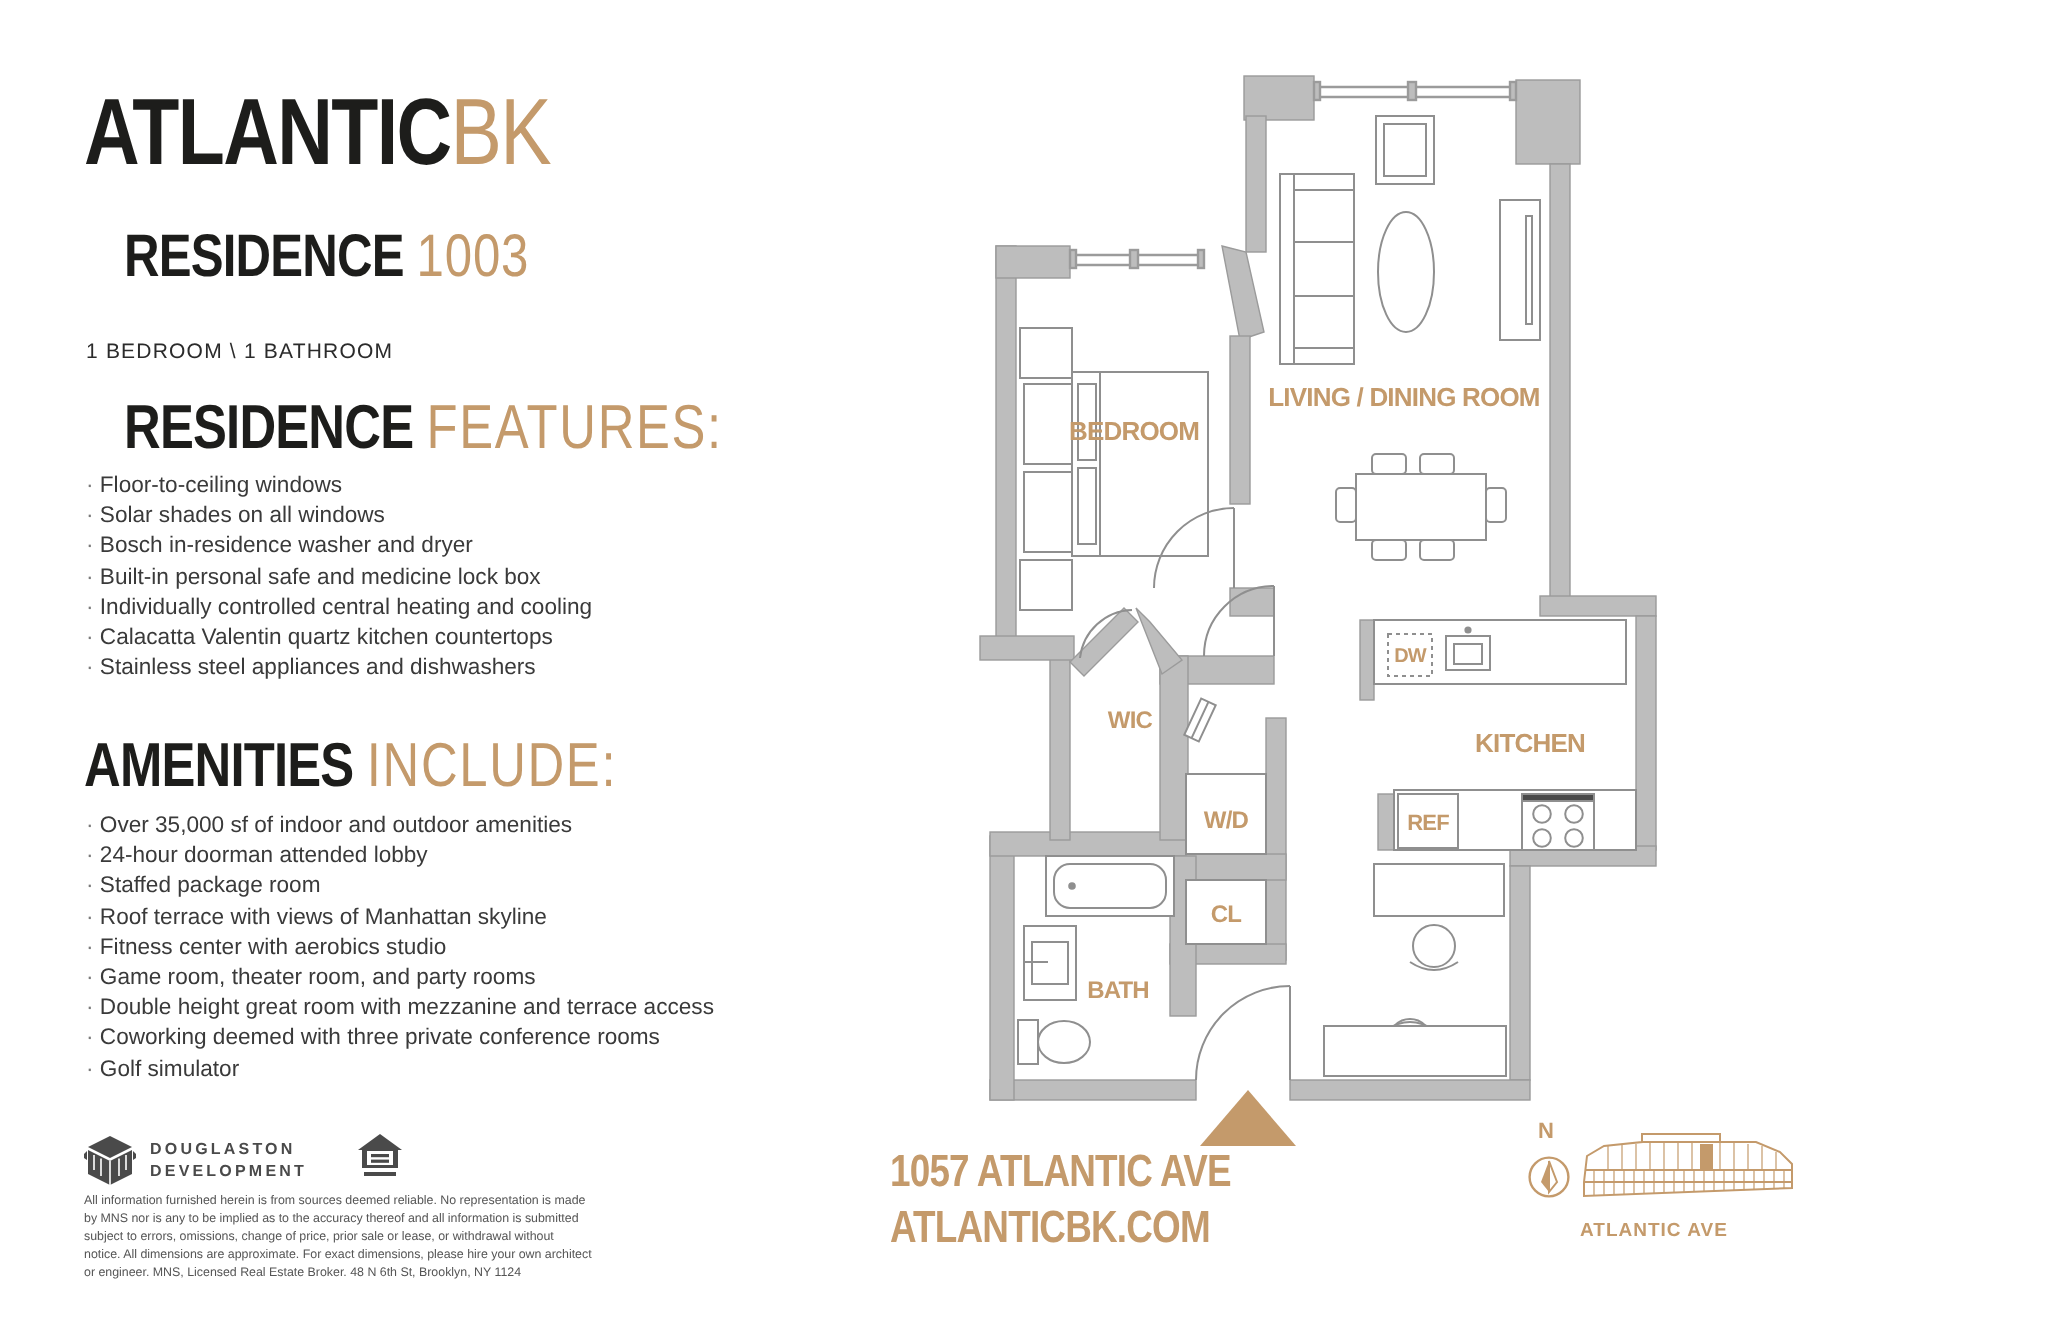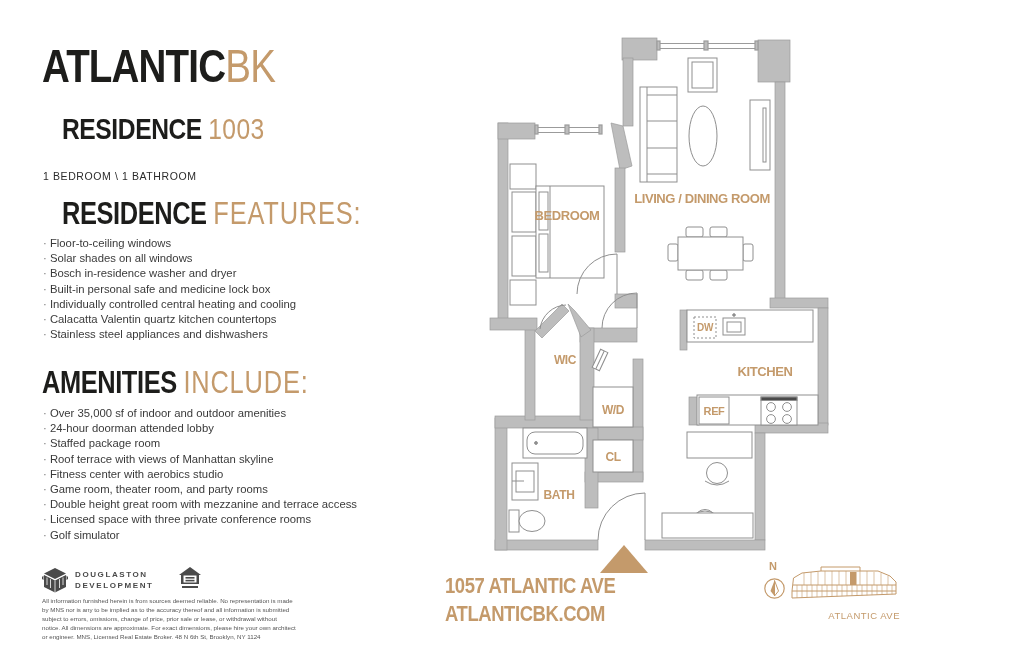--- a/index.html
+++ b/index.html
@@ -22,21 +22,21 @@
   ul.blist li::before { content:"\00B7  "; color:#7a7a7a; }
   .feat-list { top:236px; left:43px; }
   .amen-list { top:406px; left:43px; }
   .logos { top:567px; left:42px; display:flex; align-items:flex-start; gap:24px; }
   .dd { display:flex; align-items:center; gap:7px; }
   .dd-text { font-size:8px; font-weight:800; letter-spacing:1.6px; color:#4a4a4a; line-height:1.35; }
   .disclaimer { top:597px; left:42px; width:254px; font-size:6.2px; line-height:1.45; color:#555; }
   .address { top:572px; left:445px; font-size:22.5px; font-weight:800; line-height:28px; letter-spacing:-0.5px; }
   .keyplan { top:558px; left:752px; width:160px; height:80px; }
   .north { left:17px; top:2px; font-size:11px; font-weight:800; }
-  .street { left:38px; top:52px; width:110px; text-align:right; font-size:9.5px; font-weight:400; letter-spacing:0.5px; }
+  .street { left:38px; top:52px; width:110px; text-align:left; font-size:9.5px; font-weight:700; letter-spacing:0.5px; }
   svg text { font-family:"Liberation Sans", sans-serif; font-weight:bold; fill:#c49a6b; letter-spacing:-0.4px; }
 </style>
 </head>
 <body>
 
 <div class="abs brand">
   <span class="cond"><span class="ink">ATLANTIC</span><span class="tan">BK</span></span>
 </div>
 
 <div class="abs res-title">
@@ -64,21 +64,21 @@
 </div>
 
 <ul class="abs blist amen-list">
   <li>Over 35,000 sf of indoor and outdoor amenities</li>
   <li>24-hour doorman attended lobby</li>
   <li>Staffed package room</li>
   <li>Roof terrace with views of Manhattan skyline</li>
   <li>Fitness center with aerobics studio</li>
   <li>Game room, theater room, and party rooms</li>
   <li>Double height great room with mezzanine and terrace access</li>
-  <li>Licensed space with three private conference rooms</li>
+  <li>Coworking deemed with three private conference rooms</li>
   <li>Golf simulator</li>
 </ul>
 
 <svg class="abs" style="left:480px; top:28px;" width="350" height="545" viewBox="0 0 350 545">
   <g fill="#bdbdbd" stroke="#9b9b9b" stroke-width="0.7">
     <rect x="142" y="10" width="35" height="22"></rect>
     <rect x="278" y="12" width="32" height="42"></rect>
     <rect x="295" y="54" width="10" height="218"></rect>
     <rect x="290" y="270" width="58" height="10"></rect>
     <rect x="338" y="280" width="10" height="117"></rect>

